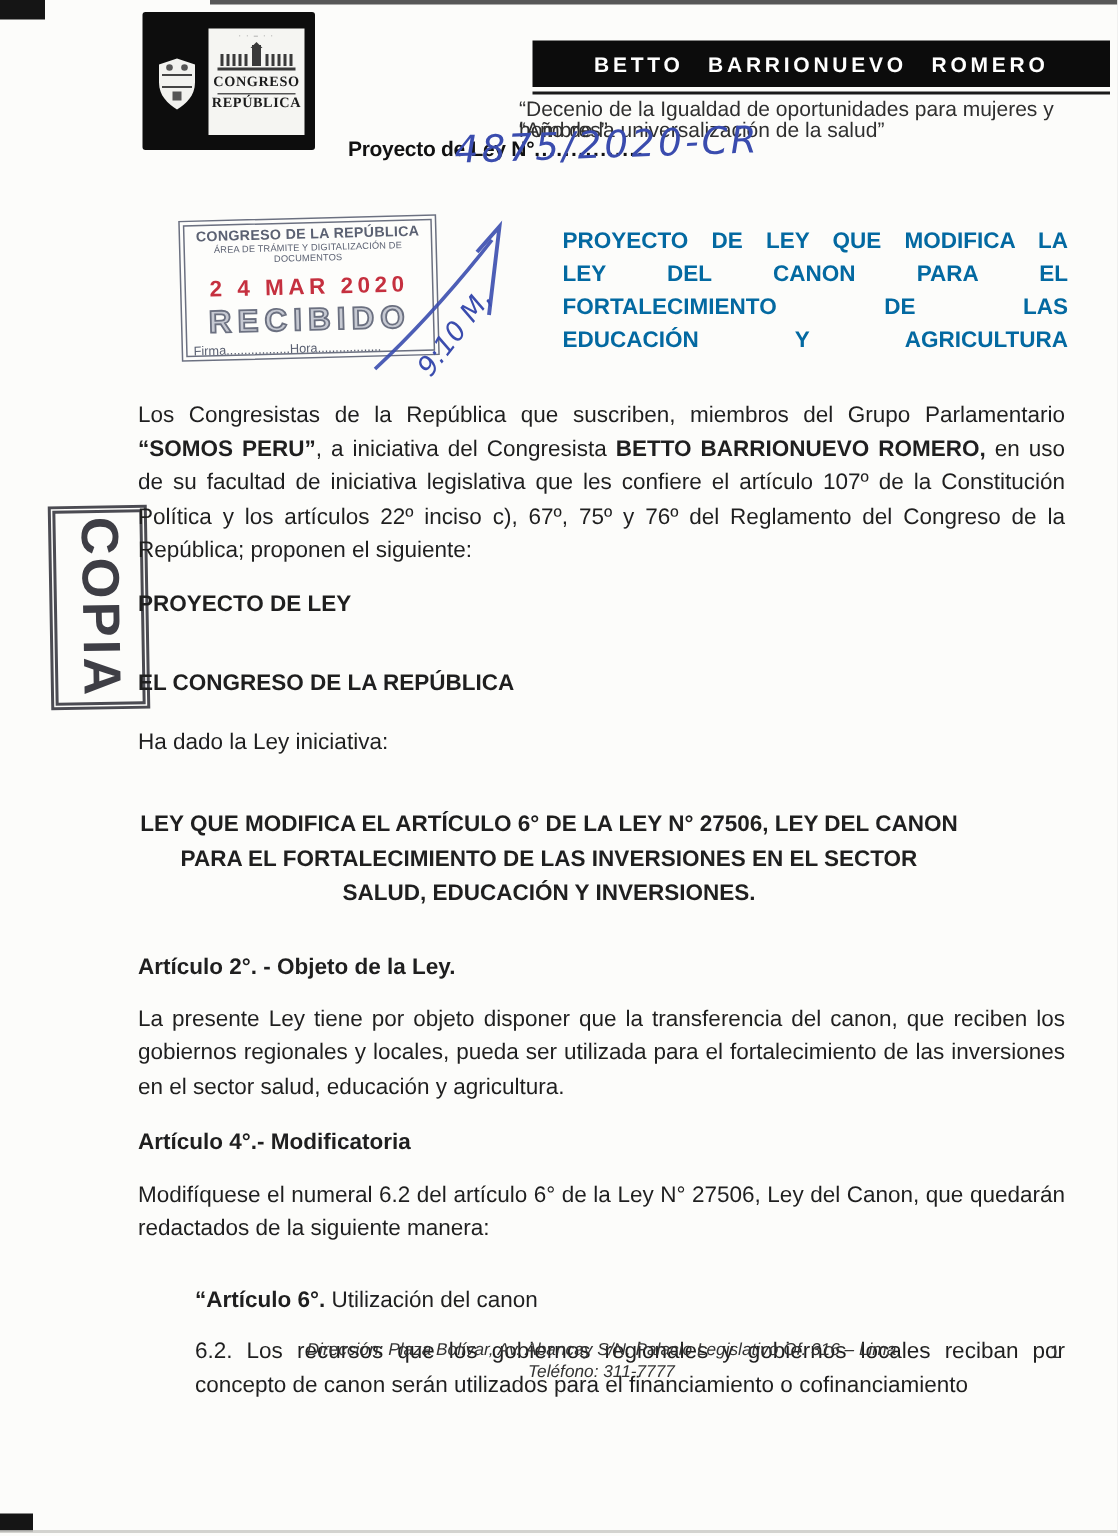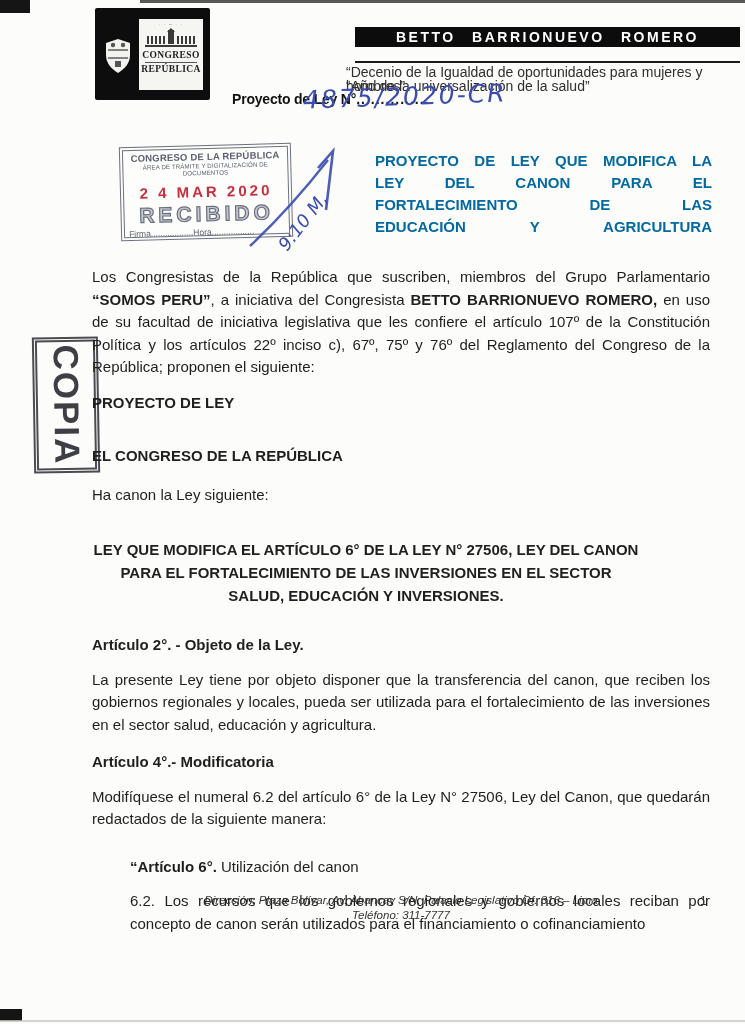--- a/index.html
+++ b/index.html
@@ -20,21 +20,21 @@
   
   .logo { left:95px; top:8px; width:115px; height:92px; background:#0d0d0d; border-radius:2px; }
   .crest { left:8px; top:28px; }
   .logo-panel { position:absolute; left:44px; top:11px; width:64px; height:71px; background:#f5f5f2; padding-top:2px; box-sizing:border-box; }
   .logo-tiny { font-size:5px; color:#777; text-align:center; letter-spacing:1px; line-height:6px; }
   .logo-building { display:block; margin:1px auto 0; }
   .logo-word { font-family:"Liberation Serif", serif; font-weight:bold; font-size:9.5px; text-align:center; color:#1c1c1c; letter-spacing:.4px; line-height:11px; }
   .logo-rule { height:1px; background:#555; margin:1px 6px; }
 
   
-  .banner { left:355px; top:27px; width:385px; height:20px; background:#0c0c0c;
+  .banner { left:355px; top:27px; width:385px; height:31px; background:#0c0c0c;
     color:#fff; display:flex; align-items:center; justify-content:center;
     font-size:14px; font-weight:bold; letter-spacing:2.5px; word-spacing:10px; }
   .banner-rule { left:355px; top:61px; width:385px; height:2px; background:#1a1a1a; }
   .motto { left:346px; width:380px; text-align:left; font-size:14px; color:#2f2f2f; line-height:14px; }
   .motto-1 { top:65px; } .motto-2 { top:79px; }
 
   
   .proyecto-line { left:232px; top:91px; font-size:14px; font-weight:bold; color:#111;
     font-stretch:condensed; letter-spacing:-.2px; }
   .proyecto-dots { letter-spacing:1px; }
@@ -159,21 +159,21 @@
     <span class="copia-text">COPIA</span>
   </div>
 
   <div class="abs doc">
     <p><span>Los Congresistas de la República que suscriben, miembros del Grupo Parlamentario </span><span class="b">“SOMOS PERU”</span><span>, a iniciativa del Congresista </span><span class="b">BETTO BARRIONUEVO ROMERO,</span><span> en uso de su facultad de iniciativa legislativa que les confiere el artículo 107º de la Constitución Política y los artículos 22º inciso c), 67º, 75º y 76º del Reglamento del Congreso de la República; proponen el siguiente:</span></p>
 
     <p class="heading centered mt-sect">PROYECTO DE LEY</p>
 
     <p class="heading mt-big">EL CONGRESO DE LA REPÚBLICA</p>
 
-    <p class="mt-par" style="margin-top:16px !important; text-align:left;">Ha canon la Ley siguiente:</p>
+    <p class="mt-par" style="margin-top:16px !important; text-align:left;">Ha dado la Ley iniciativa:</p>
 
     <div class="law-title">
       <div>LEY QUE MODIFICA EL ARTÍCULO 6° DE LA LEY N° 27506, LEY DEL CANON</div>
       <div>PARA EL FORTALECIMIENTO DE LAS INVERSIONES EN EL SECTOR</div>
       <div>SALUD, EDUCACIÓN Y INVERSIONES.</div>
     </div>
 
     <p class="heading" style="margin-top:27px !important;">Artículo 2°. - Objeto de la Ley.</p>
     <p class="mt-par">La presente Ley tiene por objeto disponer que la transferencia del canon, que reciben los gobiernos regionales y locales, pueda ser utilizada para el fortalecimiento de las inversiones en el sector salud, educación y agricultura.</p>
 

